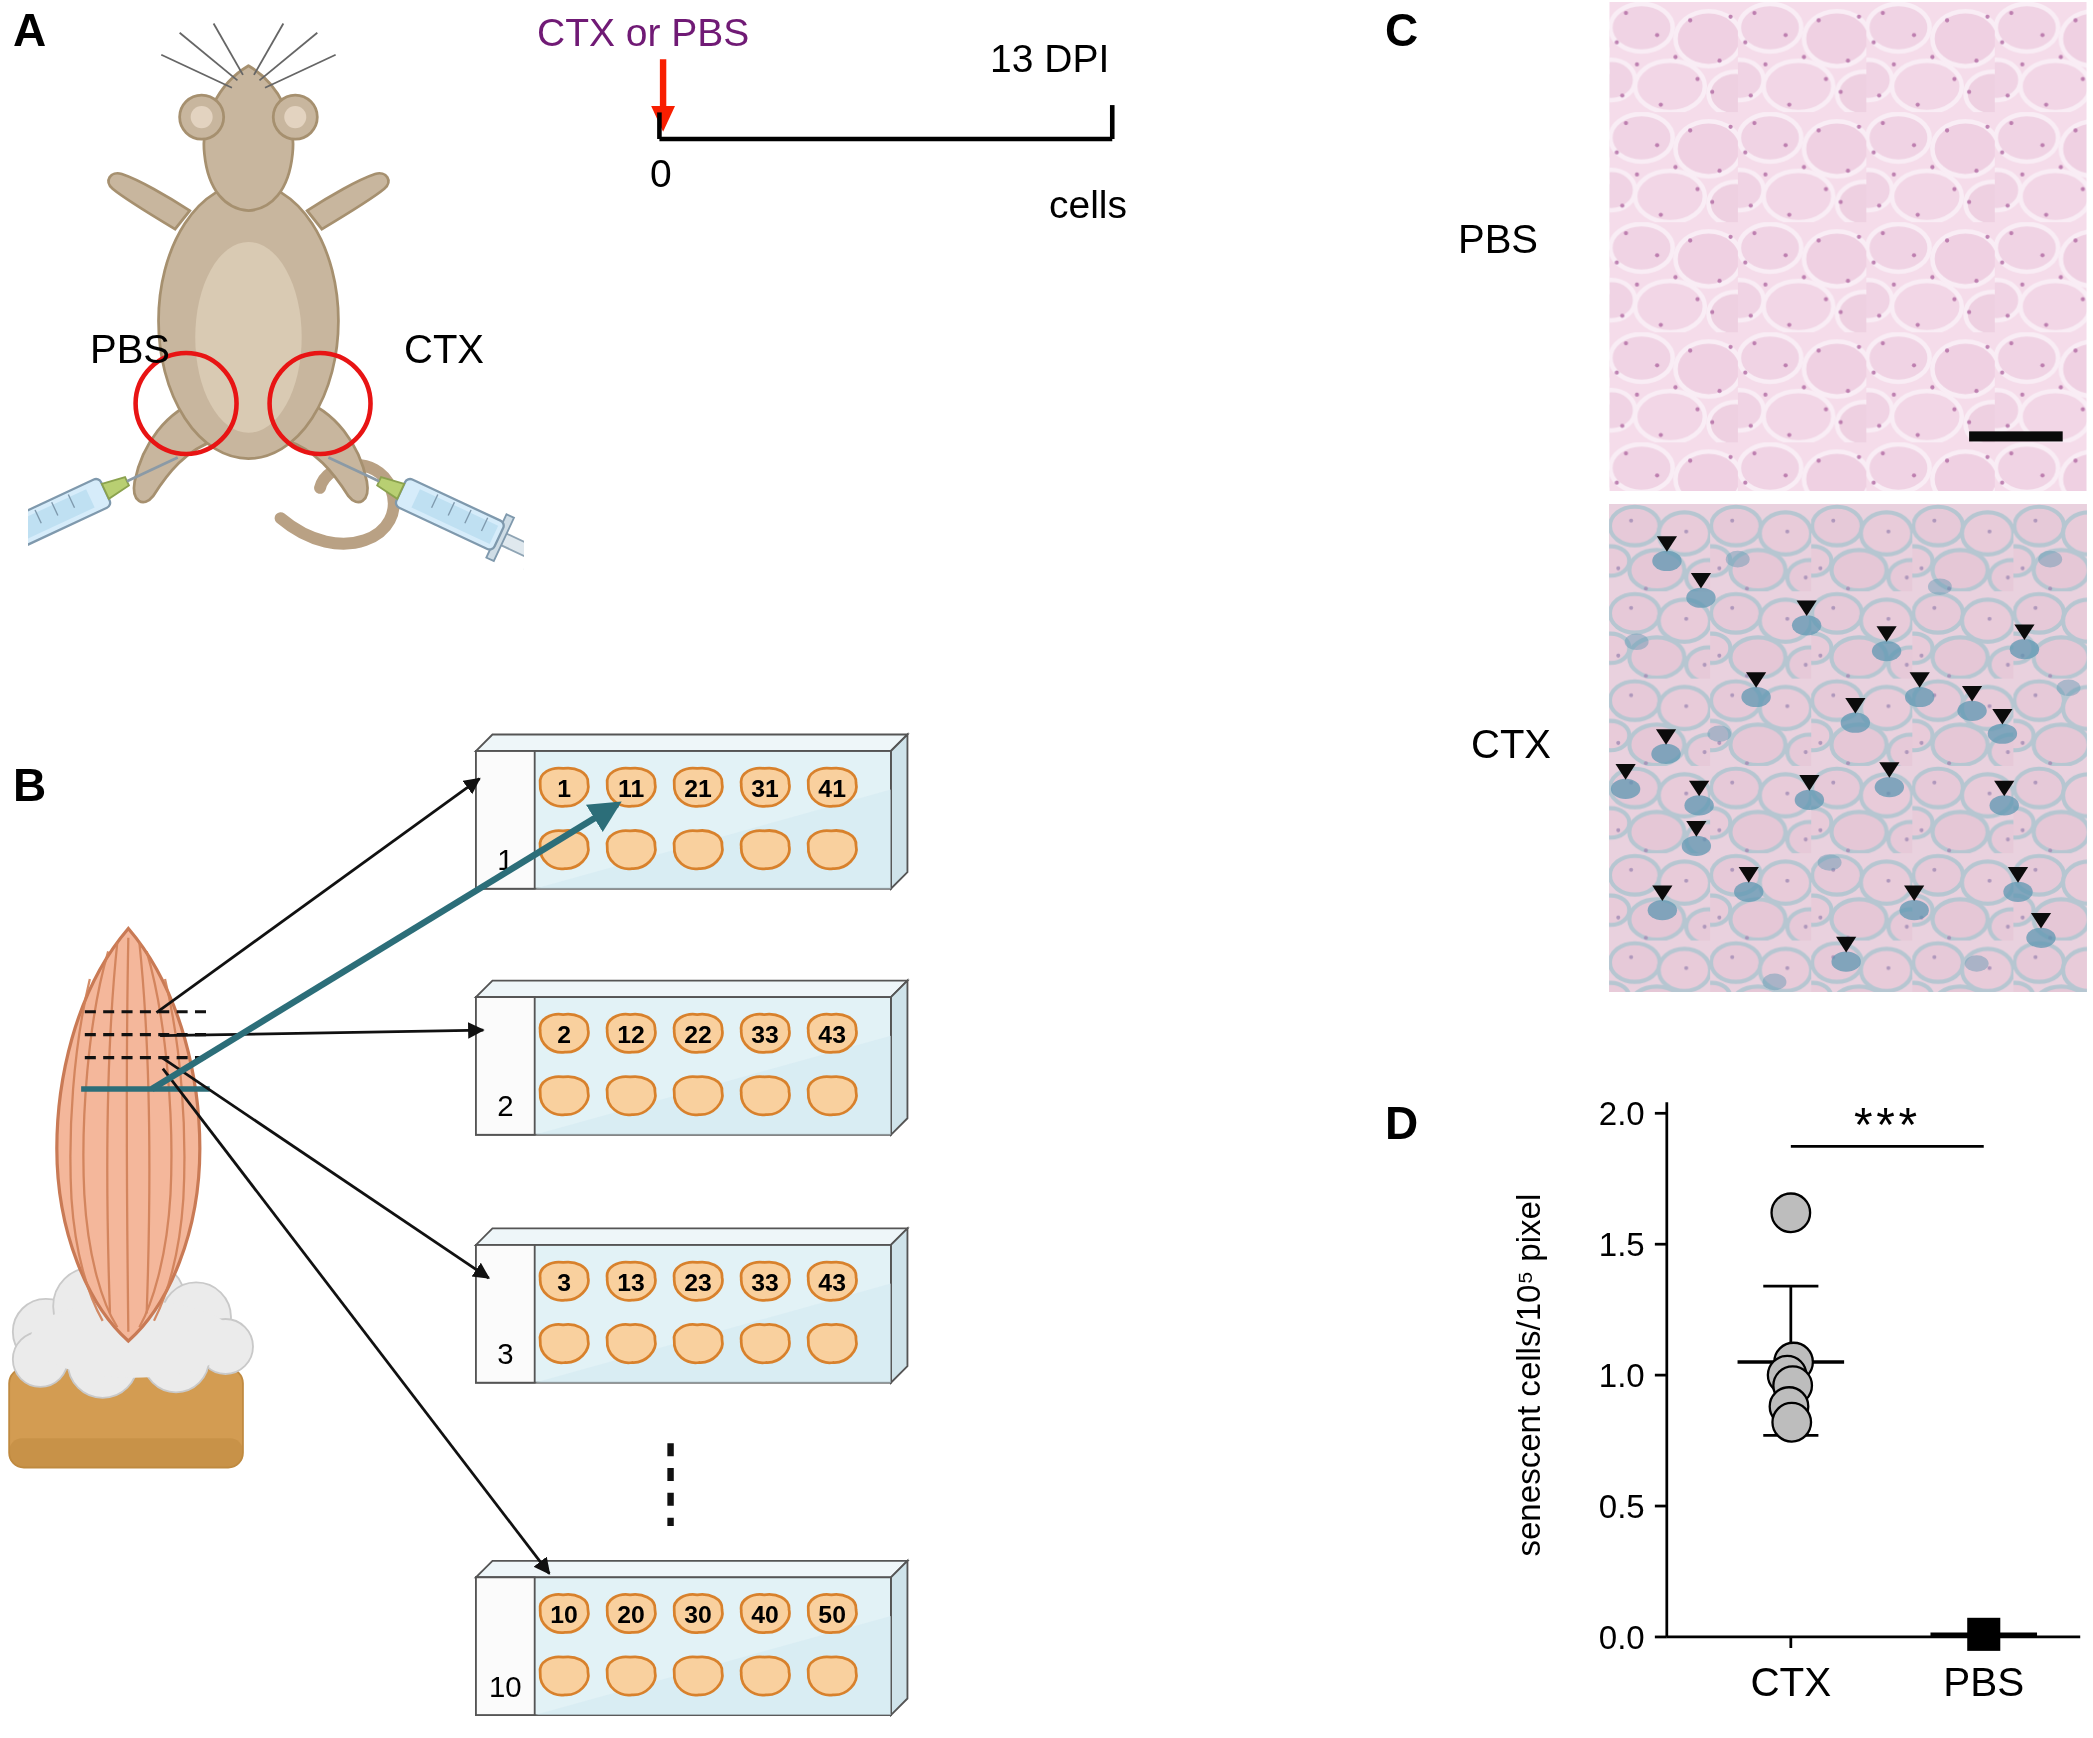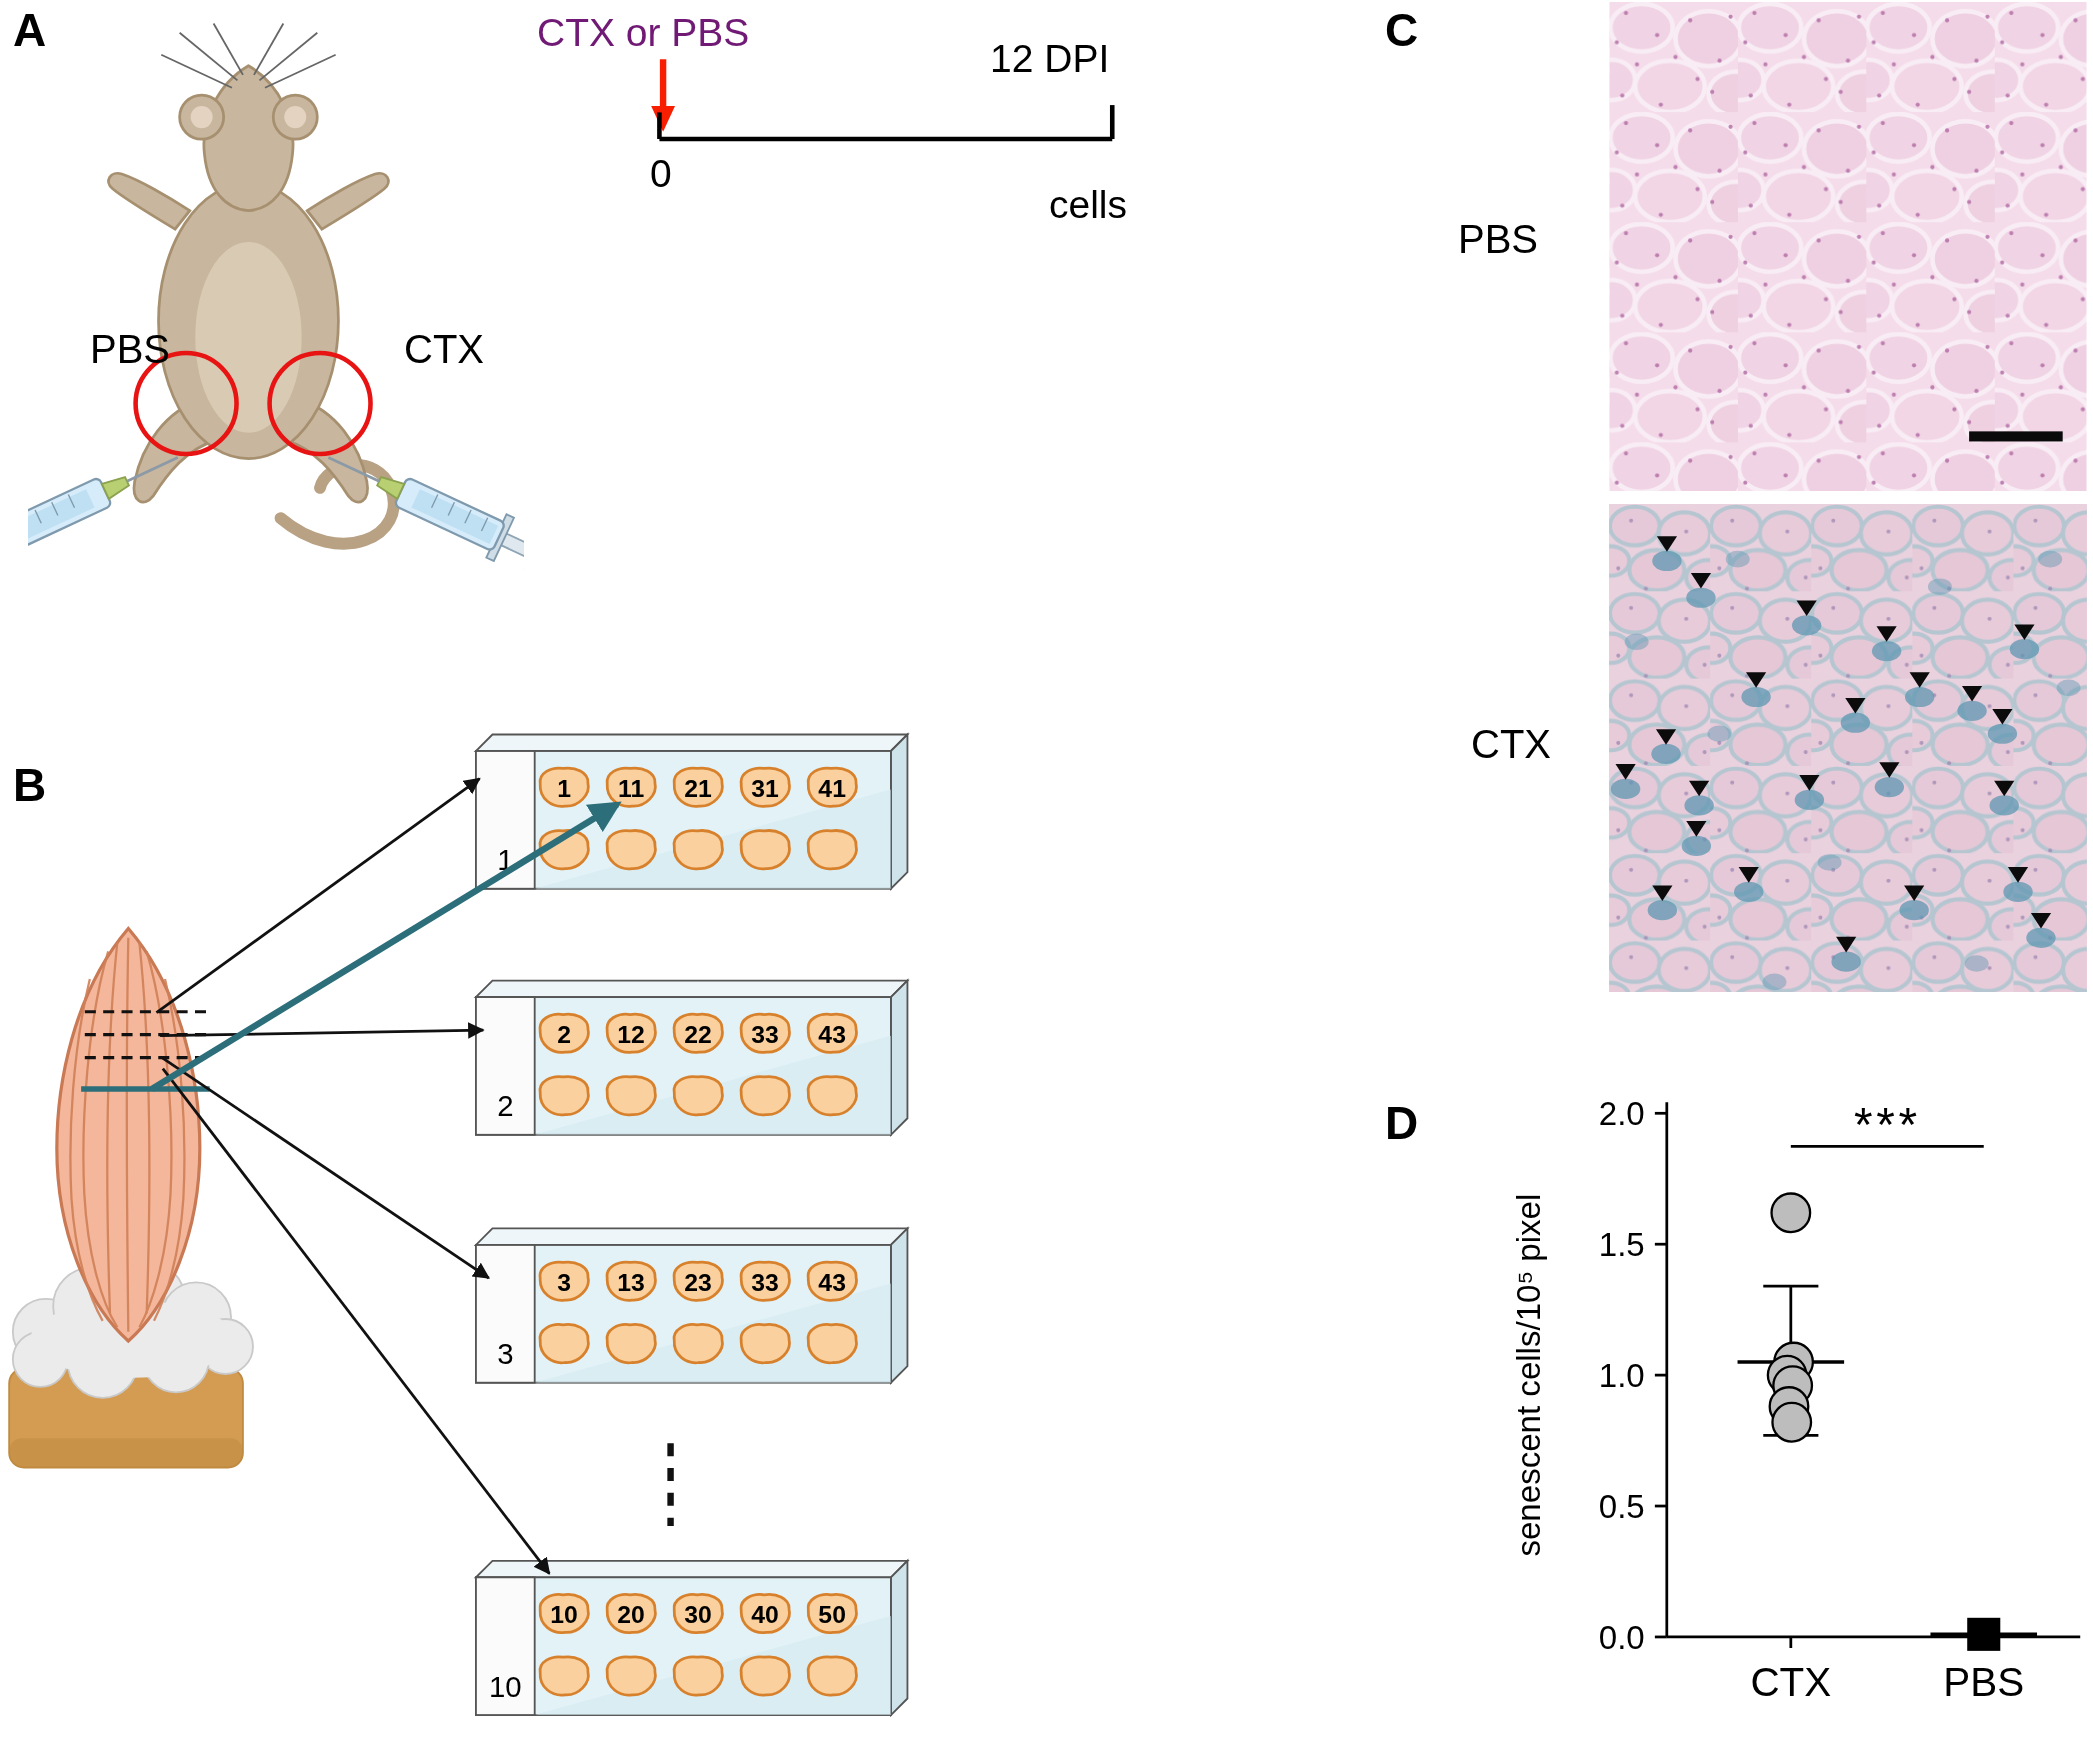--- a/index.html
+++ b/index.html
@@ -85,21 +85,21 @@
     <polygon points="149,96 175,96 162,124" fill="currentColor"></polygon>
   </g>
   <g stroke="#000">
     <line x1="158" y1="132" x2="652" y2="132" stroke-width="5"></line>
     <line x1="158" y1="132" x2="158" y2="103" stroke-width="5"></line>
     <line x1="652" y1="132" x2="652" y2="95" stroke-width="5"></line>
   </g>
 </svg>
 
 <div class="abs tl-txt" style="left:650px;top:154px">0</div>
-<div class="abs tl-txt" style="left:990px;top:39px">12 DPI</div>
+<div class="abs tl-txt" style="left:990px;top:39px">13 DPI</div>
 <div class="abs tl-txt" style="left:1049px;top:185px">cells</div>
 
 <div class="abs lbl" style="left:1458px;top:219px">PBS</div>
 <div class="abs lbl" style="left:1471px;top:724px">CTX</div>
 
 <svg class="abs" style="left:1609px;top:1.8px" width="478" height="489" viewBox="0 0 520 533">
   <defs>
     <pattern id="fibPBS" width="140" height="120" patternUnits="userSpaceOnUse">
       <rect width="140" height="120" fill="#f5dcea"></rect>
       <g stroke="#f9edf5" stroke-width="5">

